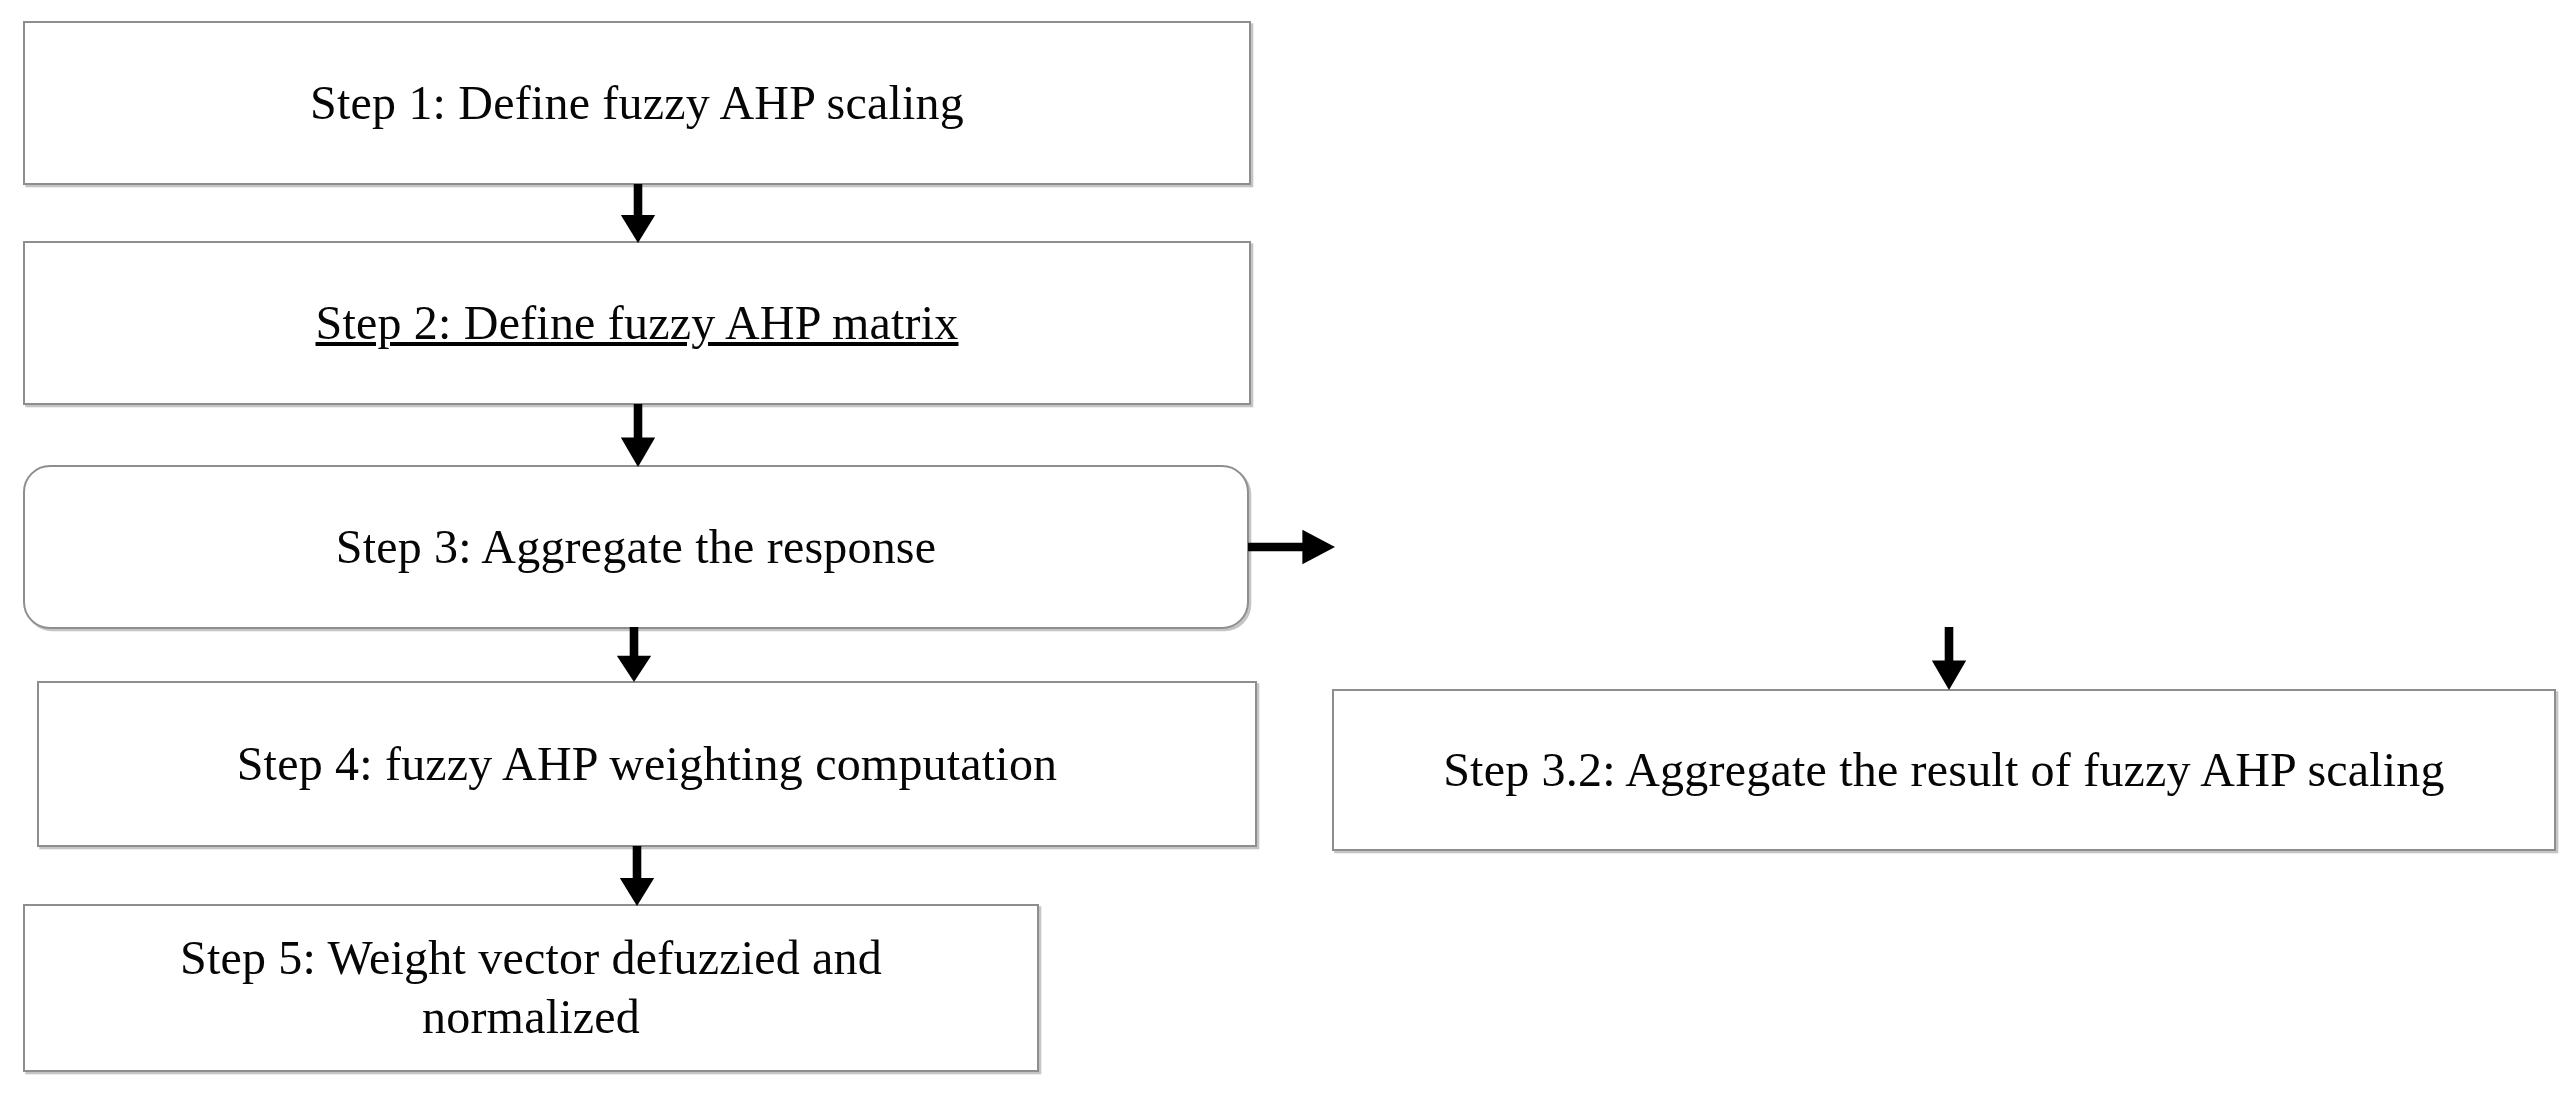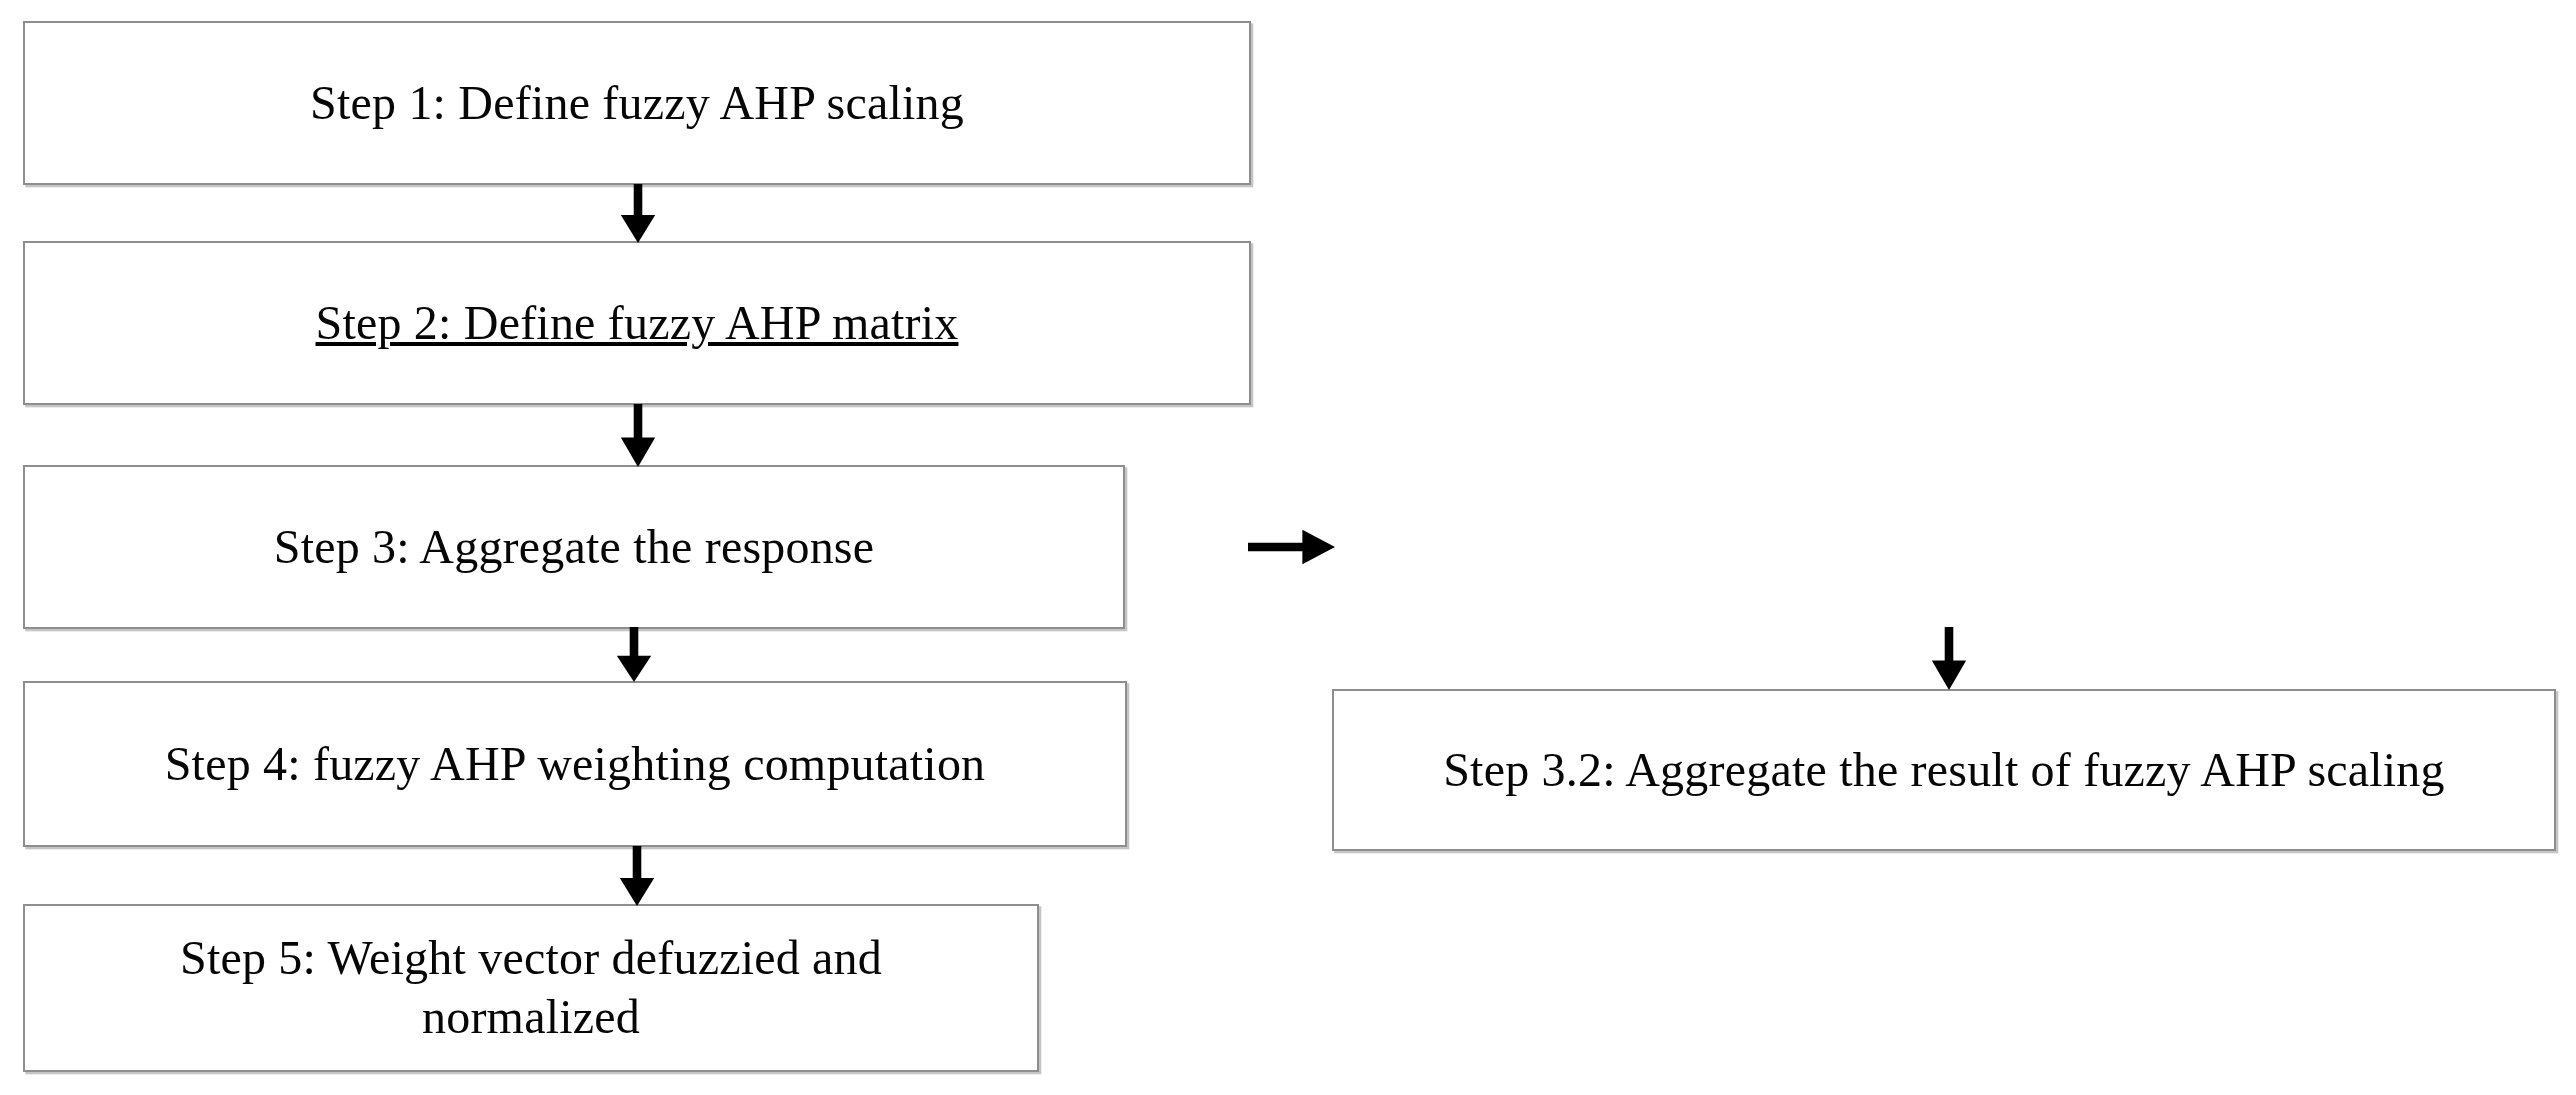--- a/index.html
+++ b/index.html
@@ -39,22 +39,22 @@
     font-size: 48px;
     line-height: 1.22;
     letter-spacing: 0.2px;
     white-space: pre-line;
     color: #060606;
   }
 
   
   .node.step1 { left: 23px;  top: 21px;   width: 1228px; height: 164px; }
   .node.step2 { left: 23px;  top: 241px;  width: 1228px; height: 164px; text-decoration: underline; }
-  .node.step3 { left: 23px;  top: 465px;  width: 1102px; height: 164px; }
-  .node.step4 { left: 23px;  top: 681px;  width: 1104px; height: 166px; }
+  .node.step3 { left: 23px;  top: 465px;  width: 1226px; height: 164px; border-radius: 27px; }
+  .node.step4 { left: 37px;  top: 681px;  width: 1220px; height: 166px; }
   .node.step5 { left: 23px;  top: 904px; width: 1016px; height: 168px; }
 
   
   .node.step31 { left: 1332px; top: 465px; width: 1228px; height: 164px; }
   .node.step32 { left: 1332px; top: 689px; width: 1224px; height: 162px; }
 
   
   .arrow-v {
     position: absolute;
     width: 50px;

